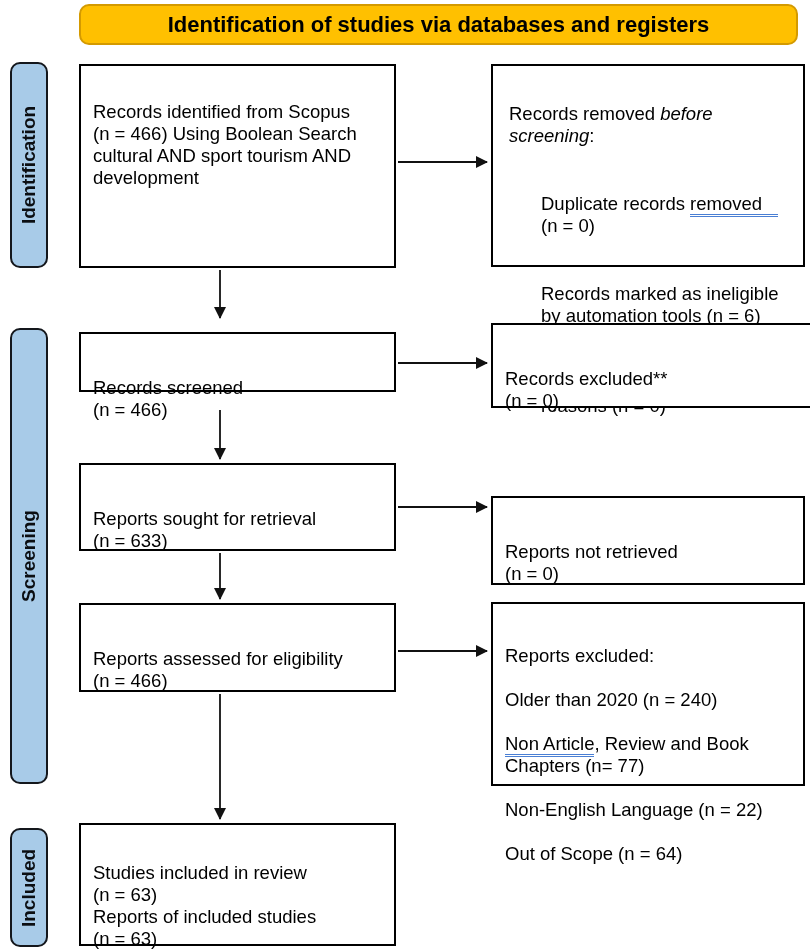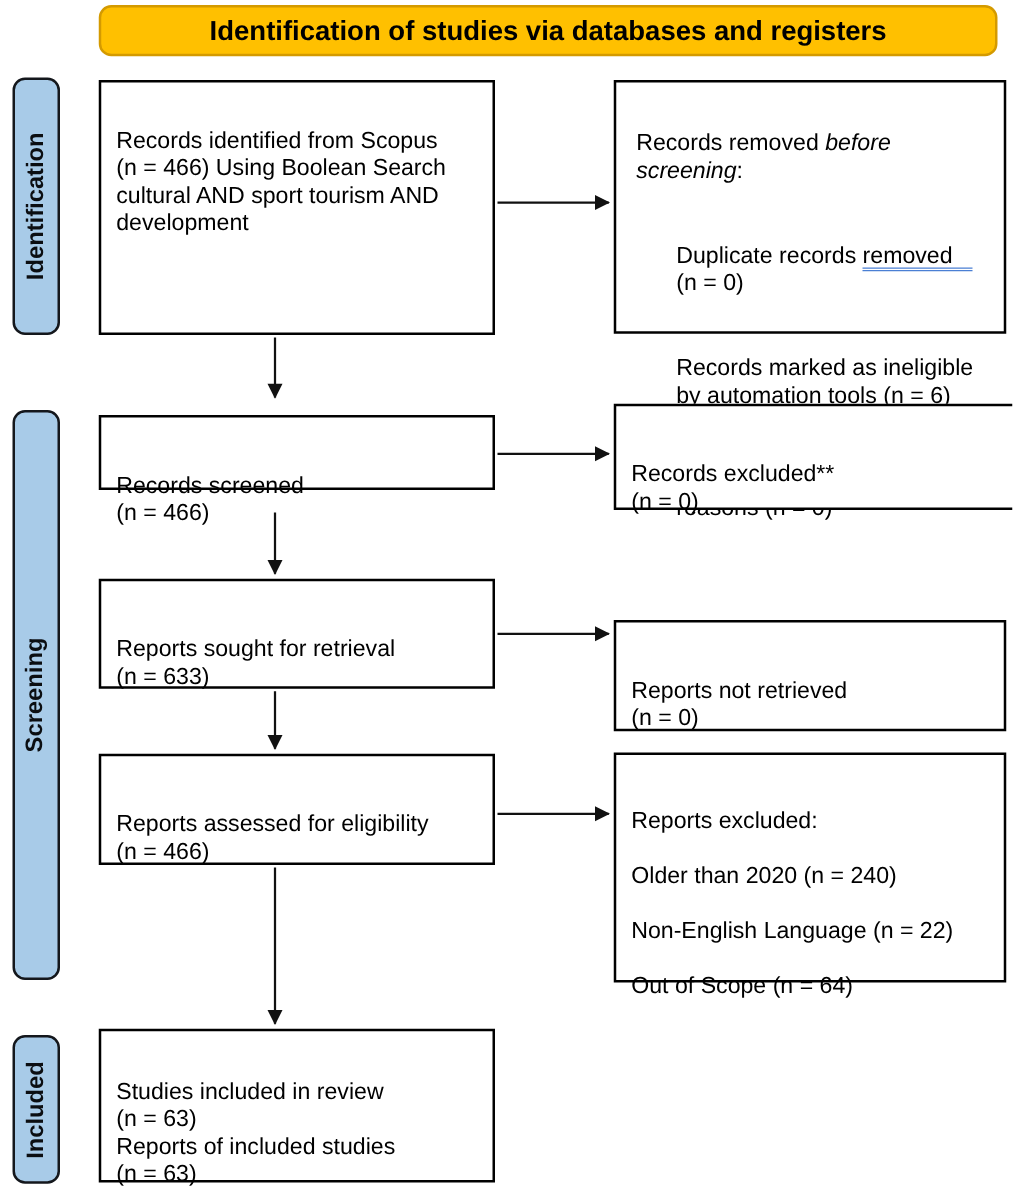--- a/index.html
+++ b/index.html
@@ -111,20 +111,22 @@
   </div>
 
   <div class="box pad-mid" style="left:491px;top:463px;width:314px;height:89px;margin-top:33px;">
     <span>Reports not retrieved
 (n = 0)</span>
   </div>
 
   <div class="box" style="left:491px;top:602px;width:314px;height:184px;padding-top:19px;">
     <div>Reports excluded:</div>
     <div>Older than 2020 (n = 240)</div>
+    <div><span class="gram">Non Article</span><span>, Review and Book
+Chapters (n= 77)</span></div>
     <div>Non-English Language (n = 22)</div>
     <div>Out of Scope (n = 64)</div>
   </div>
 
   <svg id="arrows" width="810" height="951" viewBox="0 0 810 951">
     <defs>
       <marker id="ah" markerUnits="userSpaceOnUse" markerWidth="15" markerHeight="15" refX="12" refY="7" orient="auto">
         <path d="M1,1 L13,7 L1,13 Z" fill="#111"></path>
       </marker>
     </defs>

